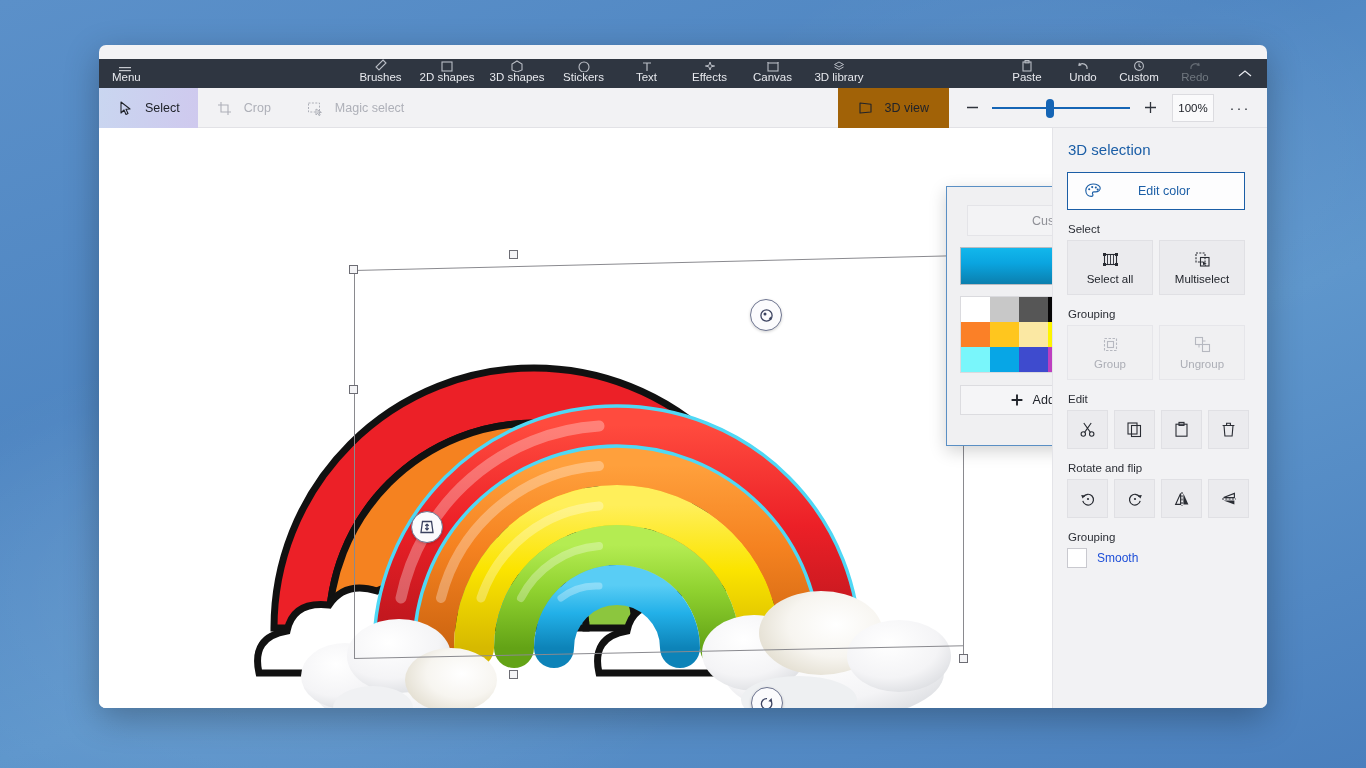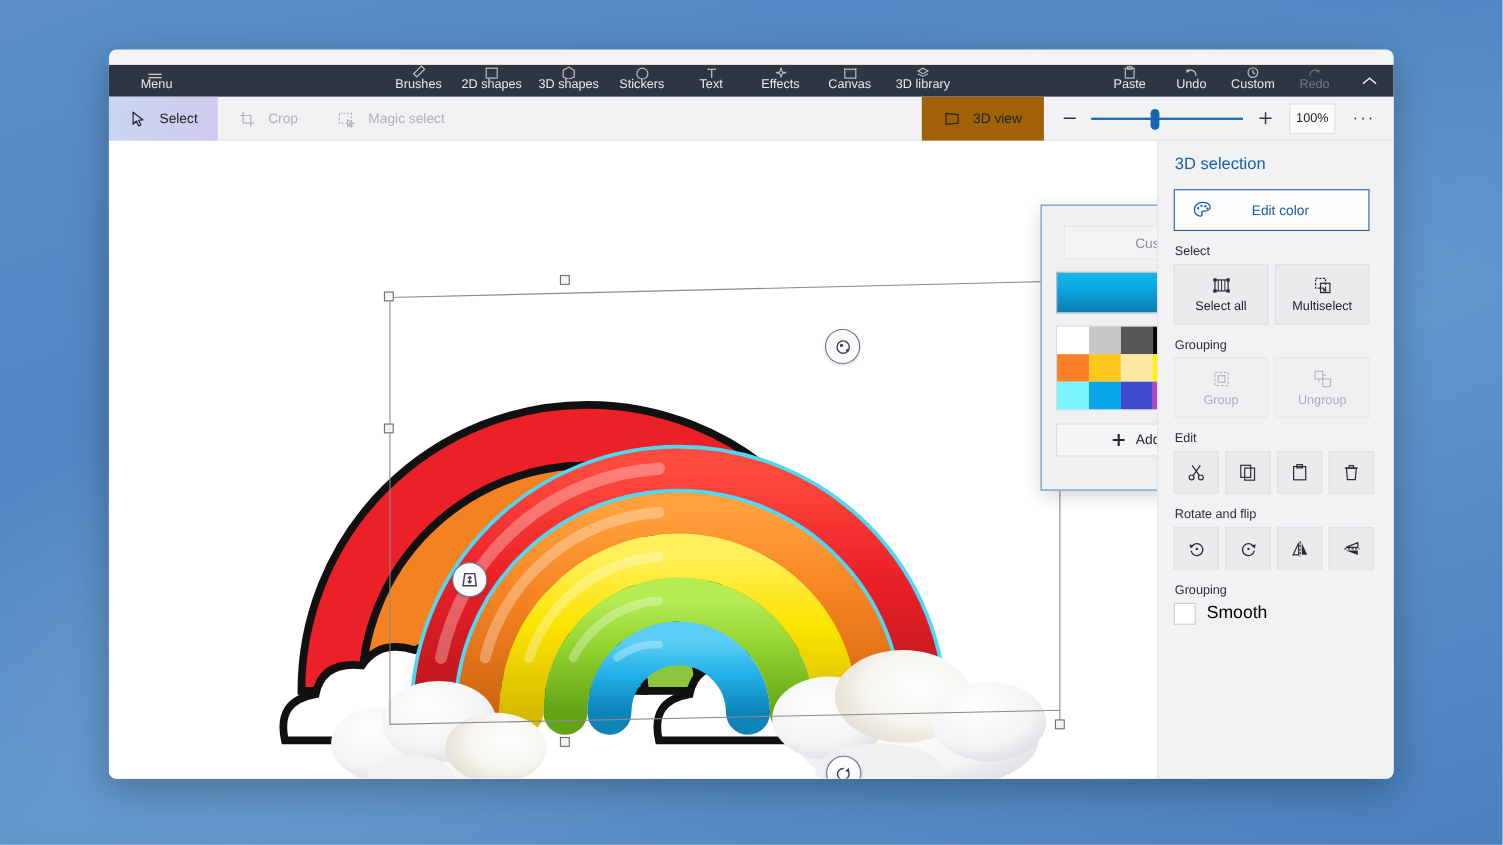--- a/index.html
+++ b/index.html
@@ -31,21 +31,21 @@
     background: #f3f3f5;
   }
 
   
   .menu-bar {
     position: absolute; left: 0; top: 14px;
     width: 1168px; height: 29px;
     background: #2f3641;
     display: flex; align-items: flex-end;
   }
-  .menu-bar .mb-left { width: 250px; padding-left: 29px; }
+  .menu-bar .mb-left { width: 250px; padding-left: 13px; }
   .menu-bar .mb-center { flex: 1; display: flex; align-items: flex-end; gap: 0; }
   .menu-bar .mb-right { display: flex; align-items: flex-end; }
   .mi {
     color: #e7e9ee;
     font-size: 11.5px;
     line-height: 11px;
     padding-bottom: 5px;
     text-align: center;
     position: relative;
     white-space: nowrap;
@@ -254,21 +254,21 @@
   .big-btn.disabled { color: #acaeb6; background: #f0f0f2; border-color: #e6e6ea; }
   .icon-row { display: flex; gap: 6px; }
   .sq-btn {
     width: 41px; height: 39px;
     background: #ebebee; border: 1px solid #e0e0e4;
     display: flex; align-items: center; justify-content: center;
     color: #2a2d34;
   }
   .check-row { display: flex; align-items: center; gap: 10px; margin-top: 4px; }
   .chkbox { width: 20px; height: 20px; background: #fff; border: 1px solid #c9c9cf; }
-  .chk-label { font-size: 16px; color: #000000; }
+  .chk-label { font-size: 12px; color: #1d4ed8; }
   .help-text {
     margin-top: 14px;
     font-size: 11px; line-height: 15px; color: #34373e;
   }
   svg { display: block; }
 </style>
 </head>
 <body>
 
 <div class="desktop-glow"></div>

